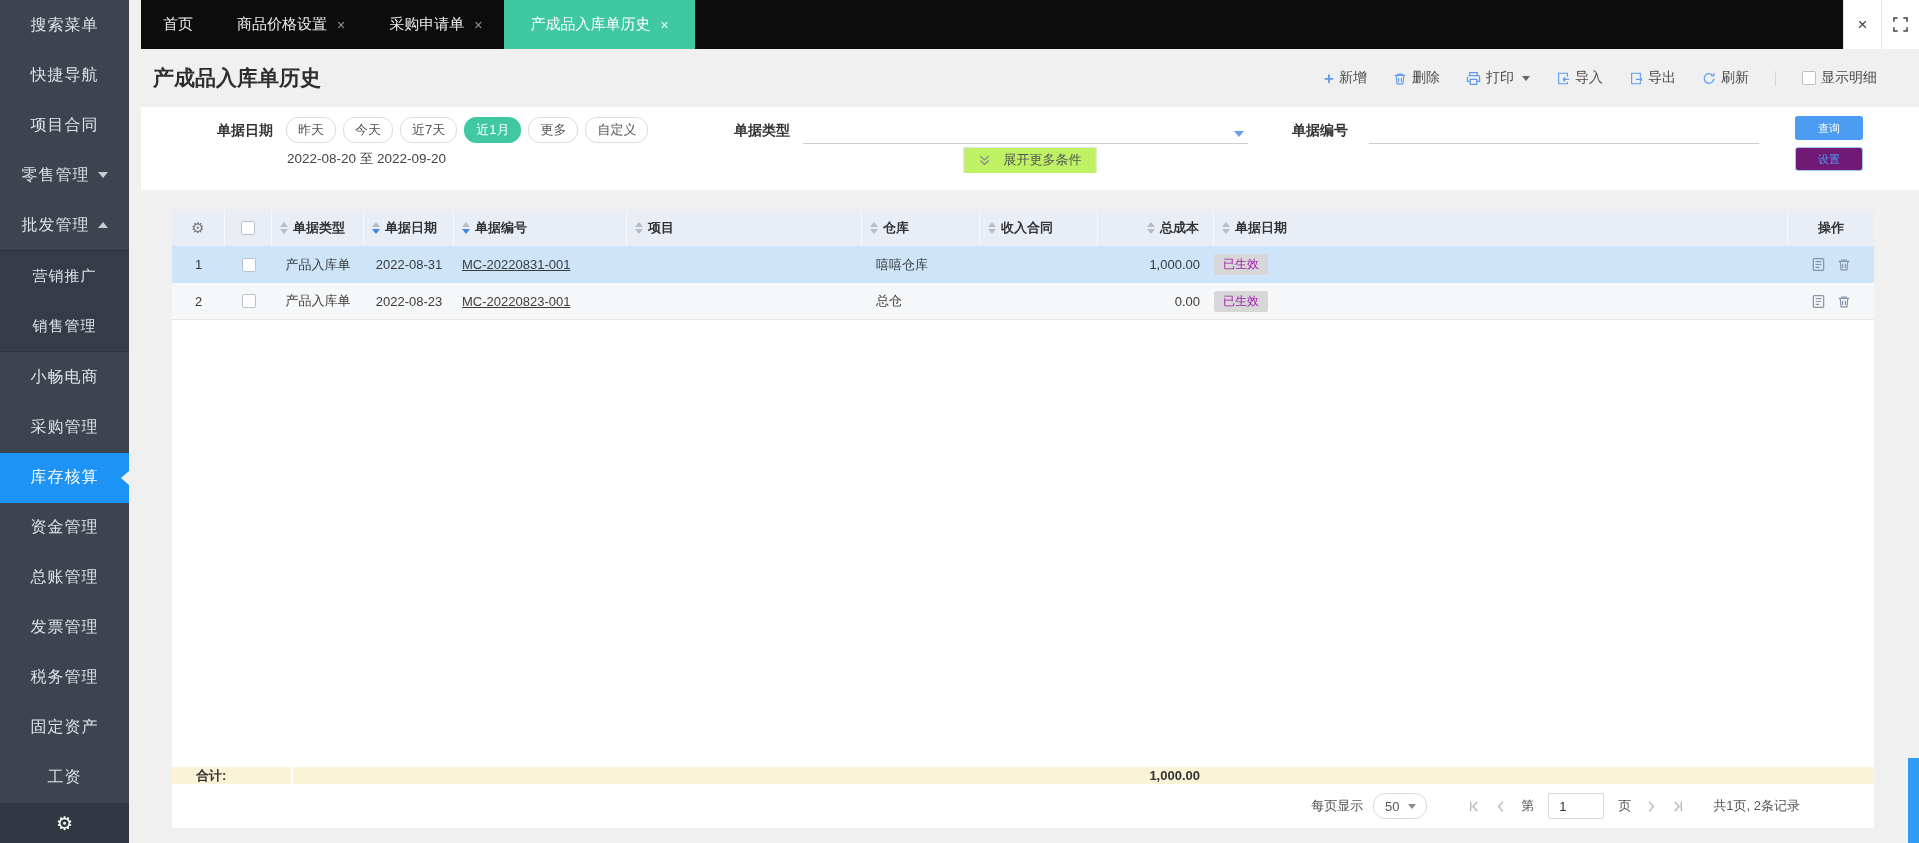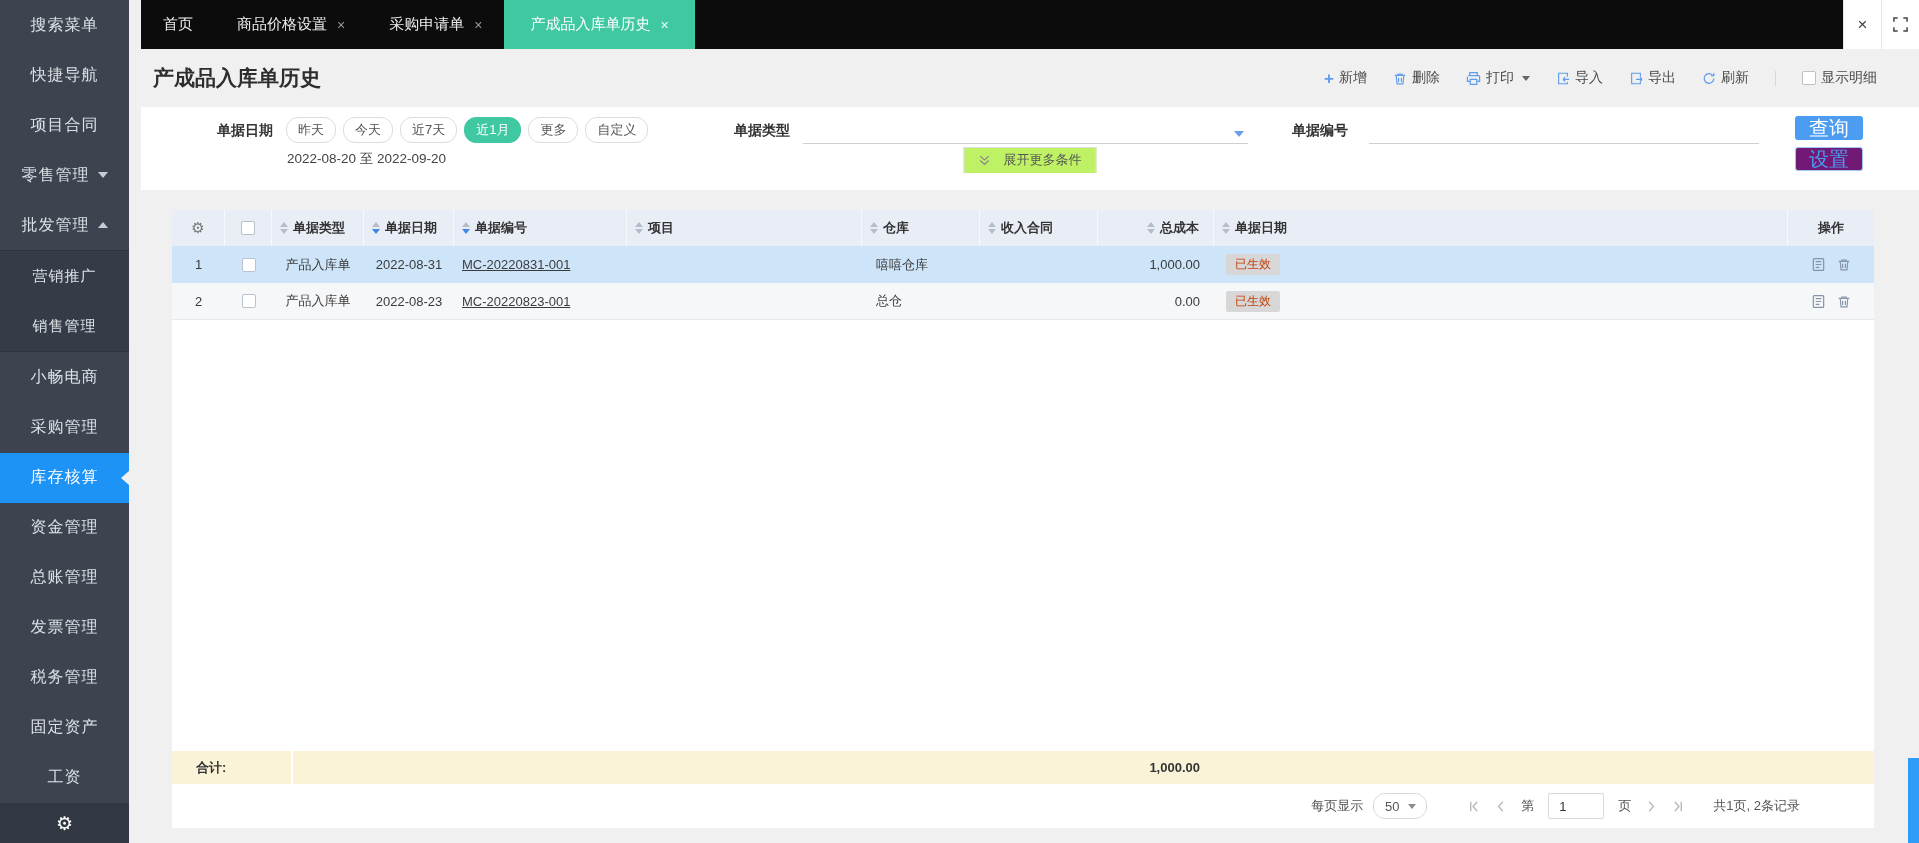--- a/index.html
+++ b/index.html
@@ -50,21 +50,21 @@
 
   
   .filter-panel { height:83px; background:#fff; position:relative; flex-shrink:0; }
   .f-label { position:absolute; font-size:14px; font-weight:bold; color:#333; }
   .pills { position:absolute; left:145px; top:10px; display:flex; gap:7px; }
   .pill { padding:3px 11px; border:1px solid #dcdcdc; border-radius:12px; font-size:13px; color:#555; cursor:pointer; background:#fff; white-space:nowrap; }
   .pill.active { background:#3fc8a2; border-color:#3fc8a2; color:#fff; }
   .date-range { position:absolute; left:146px; top:43px; font-size:13.5px; color:#444; }
   .u-line { position:absolute; height:28px; border-bottom:1px solid #cfcfcf; top:9px; display:flex; align-items:flex-end; justify-content:flex-end; }
   .u-line .sel-chev { margin:0 4px 6px 0; width:0; height:0; border-left:5px solid transparent; border-right:5px solid transparent; border-top:6px solid #6b9df2; }
-  .btn { position:absolute; width:68px; height:24px; border-radius:3px; font-size:20px; display:flex; align-items:center; justify-content:center; cursor:pointer; }
+  .btn { position:absolute; width:68px; height:24px; border-radius:3px; font-size:11px; display:flex; align-items:center; justify-content:center; cursor:pointer; }
   .btn.primary { background:#4c9cf1; color:#fff; }
   .btn.ghost { background:#701a75; color:#4c9cf1; border:1px solid #9ec7f5; }
   .expander { position:absolute; left:50%; transform:translateX(-50%); bottom:17px; display:flex; align-items:center; gap:13px; padding:3px 14px 4px; background:#bef264; border:1px solid #e0e0e0; border-bottom:none; font-size:13px; color:#555; cursor:pointer; }
 
   
   .card { background:#fff; margin:20px 45px 0 31px; height:618px; display:flex; flex-direction:column; position:relative; flex-shrink:0; }
   .thead { height:36px; background:#e9eef6; display:flex; align-items:stretch; flex-shrink:0; font-size:13px; font-weight:bold; color:#333; }
   .th { display:flex; align-items:center; border-right:1px solid #f6f8fc; padding-left:8px; }
   .th.center { justify-content:center; padding-left:0; }
   .th.right { justify-content:flex-end; padding-right:14px; }
@@ -75,26 +75,26 @@
   .c1{width:53px;} .c2{width:47px;} .c3{width:92px;} .c4{width:90px;} .c5{width:173px;}
   .c6{width:235px;} .c7{width:118px;} .c8{width:118px;} .c9{width:116px;} .c10{flex:1;} .c11{width:86px;}
   .trow { height:37px; display:flex; align-items:stretch; font-size:13px; color:#3a3a3a; }
   .trow.selected { background:#cde4f9; }
   .trow.alt { background:#f6f7f9; border-bottom:1px solid #e8e8e8; }
   .td { display:flex; align-items:center; }
   .td.center { justify-content:center; }
   .td.right { justify-content:flex-end; padding-right:14px; }
   .td.pl { padding-left:14px; }
   .doc-link { color:#3c3c3c; text-decoration:underline; cursor:pointer; }
-  .badge { background:#d7d7d7; color:#c2410c; border-radius:2px; padding:2px 9px; font-size:12px; margin-left:12px; white-space:nowrap; }
+  .badge { background:#d7d7d7; color:#a21caf; border-radius:2px; padding:2px 9px; font-size:12px; white-space:nowrap; }
   .row-cb { width:14px; height:14px; border:1px solid #b9c2cf; border-radius:2px; background:#fff; cursor:pointer; }
   .act-icons { display:flex; gap:11px; align-items:center; justify-content:center; width:100%; }
   .act-icons svg { cursor:pointer; display:block; }
   .tspacer { flex:1; }
-  .totals { height:33px; background:#fbf3d8; display:flex; align-items:center; position:relative; flex-shrink:0; font-size:13px; }
+  .totals { height:17px; background:#fbf3d8; display:flex; align-items:center; position:relative; flex-shrink:0; font-size:13px; }
   .totals .tlabel { width:121px; padding-left:24px; font-weight:bold; color:#333; border-right:2px solid #fff; height:100%; display:flex; align-items:center; }
   .totals .tvalue { position:absolute; left:926px; width:116px; text-align:right; padding-right:14px; font-weight:bold; color:#333; }
   .pager { height:44px; display:flex; align-items:center; justify-content:flex-end; padding-right:74px; gap:18px; color:#555; font-size:13px; flex-shrink:0; }
   .pp-select { width:54px; height:26px; border:1px solid #d9d9d9; border-radius:12px; display:flex; align-items:center; justify-content:center; gap:8px; cursor:pointer; margin-left:-8px; }
   .pp-select .sel-chev2 { width:0; height:0; border-left:4px solid transparent; border-right:4px solid transparent; border-top:5px solid #8a8a8a; }
   .pg-group { display:flex; align-items:center; gap:14px; margin-left:22px; }
   .pg-ico { display:flex; align-items:center; cursor:pointer; }
   .page-input { width:56px; height:26px; border:1px solid #d9d9d9; border-radius:2px; font-size:13px; padding-left:10px; color:#333; font-family:inherit; }
   .pg-summary { margin-left:10px; white-space:nowrap; }
 

